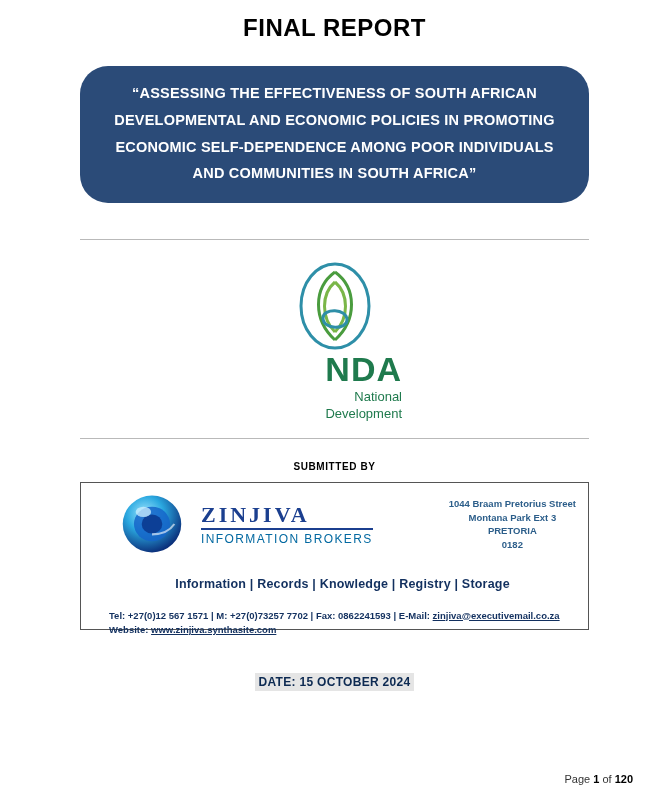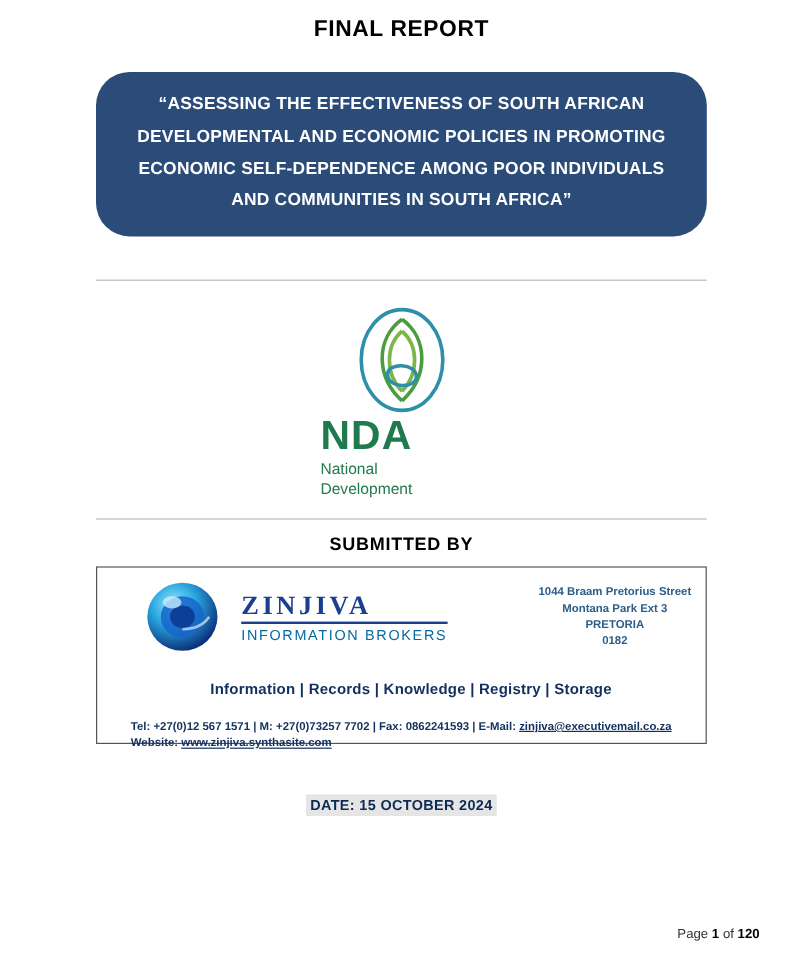--- a/index.html
+++ b/index.html
@@ -17,21 +17,21 @@
     overflow: hidden;
   }
   .page {
     width: 669px;
     height: 799px;
     position: relative;
     padding: 0 36px;
   }
   .doc-title {
     text-align: center;
-    font-size: 19px;
+    font-size: 24px;
     font-weight: bold;
     letter-spacing: 0.5px;
     padding-top: 14px;
     color: #000;
   }
   .title-box {
     margin: 24px 44px 0 44px;
     background: #2b4b78;
     color: #ffffff;
     text-align: center;
@@ -47,21 +47,21 @@
     border-top: 1px solid #b9b9b9;
     margin: 36px 44px 0 44px;
   }
   .logo-wrap {
     margin-top: 22px;
     display: flex;
     justify-content: center;
   }
   .logo {
     width: 135px;
-    text-align: left;
+    text-align: right;
   }
   .logo svg { display: block; margin: 0 auto; }
   .nda-text {
     font-size: 34px;
     font-weight: bold;
     color: #1f7a4d;
     letter-spacing: 1px;
     line-height: 1;
     margin-top: 2px;
   }
@@ -71,24 +71,24 @@
     line-height: 1.25;
     margin-top: 3px;
   }
   .rule2 {
     border: 0;
     border-top: 1px solid #b9b9b9;
     margin: 16px 44px 0 44px;
   }
   .submitted-by {
     text-align: center;
-    font-size: 15px;
+    font-size: 10px;
     font-weight: bold;
     letter-spacing: 0.6px;
-    margin-top: 12px;
+    margin-top: 22px;
   }
   .vendor-box {
     margin: 10px 44px 0 44px;
     border: 1px solid #555;
     padding: 10px 12px 10px 28px;
     position: relative;
     height: 148px;
   }
   .vendor-top {
     display: flex;

